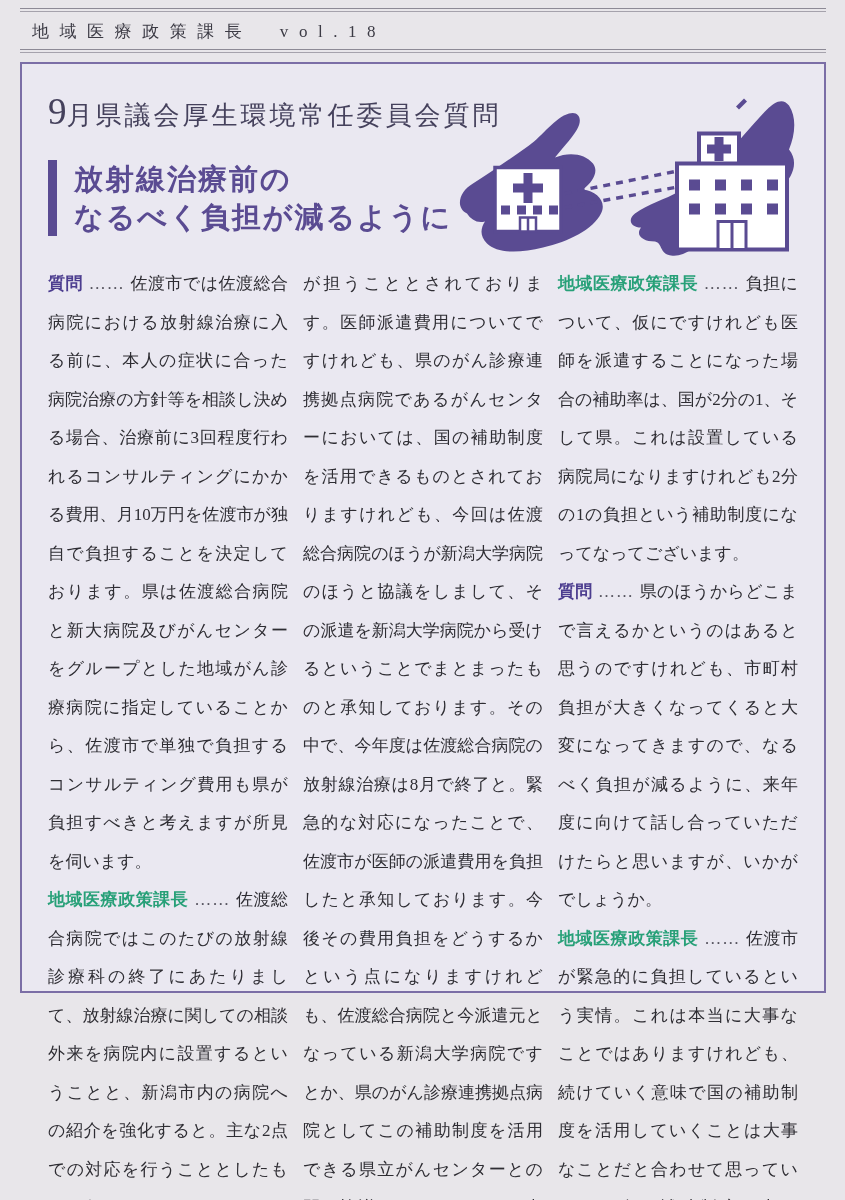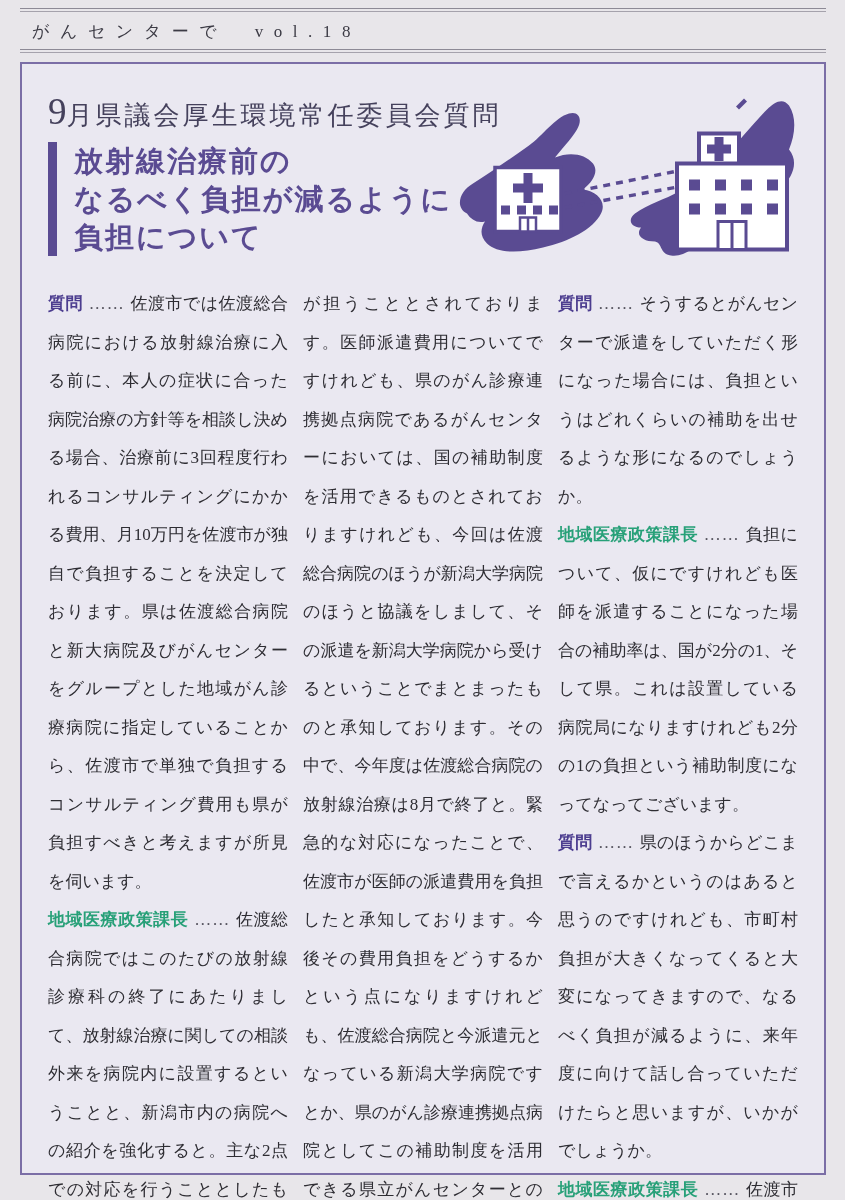--- a/index.html
+++ b/index.html
@@ -24,31 +24,31 @@
   }
   
   .masthead{position:absolute;left:20px;right:19px;top:8px;}
   .double-rule{height:4px;border-top:1.5px solid var(--rule);border-bottom:1px solid #a5a2ac;}
   .masthead-title{
     font-size:17px;letter-spacing:0.62em;color:#3c3b45;
     padding:8px 12px 6px;white-space:nowrap;
   }
   
   .box{
-    position:absolute;left:20px;right:19px;top:62px;height:1113px;
+    position:absolute;left:20px;right:19px;top:62px;height:931px;
     border:2px solid var(--border);
     background:var(--box-bg);
     padding:28px 26px 20px;
   }
   .kicker{
     font-size:26px;color:#45415c;letter-spacing:3px;line-height:40px;
     position:relative;z-index:2;white-space:nowrap;
   }
   .kicker .num{font-size:37px;letter-spacing:0;}
-  .title-block{display:flex;gap:17px;margin-top:6px;position:relative;z-index:2;width:430px;}
+  .title-block{display:flex;gap:17px;margin-top:24px;position:relative;z-index:2;width:430px;}
   .title-bar{width:9px;background:var(--accent);flex:none;}
   .title-lines{
     font-family:"Liberation Sans","DejaVu Sans",sans-serif;
     font-weight:bold;font-size:29px;line-height:38px;letter-spacing:2px;
     color:var(--accent);
   }
   
   .illustration{position:absolute;top:30px;right:12px;width:375px;height:178px;z-index:1;}
   
   .columns{display:flex;gap:15px;margin-top:29px;}
@@ -60,34 +60,33 @@
   .speaker{font-weight:bold;}
   .sp-q{color:var(--question);}
   .sp-a{color:var(--answer);}
   .dots{color:#55535e;letter-spacing:1px;}
 </style>
 </head>
 <body>
 
 <header class="masthead">
   <div class="double-rule"></div>
-  <div class="masthead-title">がんセンターで　vol.18</div>
+  <div class="masthead-title">地域医療政策課長　vol.18</div>
   <div class="double-rule"></div>
 </header>
 
 <main class="box">
 
   <div class="kicker"><span class="num">9</span><span>月県議会厚生環境常任委員会質問</span></div>
 
   <div class="title-block">
     <div class="title-bar"></div>
     <div class="title-lines">
       <div>放射線治療前の</div>
       <div>なるべく負担が減るように</div>
-      <div>負担について</div>
     </div>
   </div>
 
   <svg class="illustration" viewBox="0 0 375 175" xmlns="http://www.w3.org/2000/svg" aria-hidden="true">
 
     <path style="fill:var(--accent)" d="M30,118 C18,112 22,96 36,88 C52,78 72,64 92,50 C106,40 118,22 132,18 C142,15 146,24 140,34 C134,44 124,54 118,62 C132,56 148,58 156,68 C162,76 156,86 146,94 C160,96 170,106 164,118 C156,134 132,146 106,152 C82,158 60,158 50,148 C42,140 44,132 48,126 C40,128 34,124 30,118 Z"></path>
 
     <path style="fill:var(--accent)" d="M352,10 C360,22 358,40 352,54 C362,66 356,82 344,92 C334,100 326,112 314,120 C300,130 286,134 272,142 C258,150 248,162 234,160 C222,158 226,148 218,146 C206,146 198,140 204,132 C194,132 190,124 198,118 C212,108 228,104 242,96 C260,86 276,72 290,58 C304,44 316,28 330,14 C338,6 346,2 352,10 Z"></path>
     <path style="fill:var(--accent)" d="M299,11 l8,-8 l3,3 l-8,8 Z"></path>
 
@@ -126,20 +125,19 @@
 
   <div class="columns">
       <div class="col">
         <p class="para"><span class="speaker sp-q">質問</span><span class="dots"> …… </span><span>佐渡市では佐渡総合病院における放射線治療に入る前に、本人の症状に合った病院治療の方針等を相談し決める場合、治療前に3回程度行われるコンサルティングにかかる費用、月10万円を佐渡市が独自で負担することを決定しております。県は佐渡総合病院と新大病院及びがんセンターをグループとした地域がん診療病院に指定していることから、佐渡市で単独で負担するコンサルティング費用も県が負担すべきと考えますが所見を伺います。</span></p>
         <p class="para"><span class="speaker sp-a">地域医療政策課長</span><span class="dots"> …… </span><span>佐渡総合病院ではこのたびの放射線診療科の終了にあたりまして、放射線治療に関しての相談外来を病院内に設置するということと、新潟市内の病院への紹介を強化すると。主な2点での対応を行うこととしたものと伺っております。このうち放射線治療の相談外来にかかるコンサルテーションにつきましては、新潟大学病院の医師が担っておりまして、佐渡総合病院は派遣を受ける形になっております。その派遣費用について佐渡総合病院が自らのその診療報酬で確保することは難しいということで、佐渡市が支援を行うこととなったと承知をしております。こうした医師派遣につきましては、委員指摘の癌に関する指定制度の中になりますけれども、都道府県がん診療連携拠点病院であります県立がんセンターですとか、それから地域のがん診療連携拠点病院である新潟大学病院</span></p>
       </div>
       <div class="col">
         <p class="para"><span>が担うこととされております。医師派遣費用についてですけれども、県のがん診療連携拠点病院であるがんセンターにおいては、国の補助制度を活用できるものとされておりますけれども、今回は佐渡総合病院のほうが新潟大学病院のほうと協議をしまして、その派遣を新潟大学病院から受けるということでまとまったものと承知しております。その中で、今年度は佐渡総合病院の放射線治療は8月で終了と。緊急的な対応になったことで、佐渡市が医師の派遣費用を負担したと承知しております。今後その費用負担をどうするかという点になりますけれども、佐渡総合病院と今派遣元となっている新潟大学病院ですとか、県のがん診療連携拠点病院としてこの補助制度を活用できる県立がんセンターとの間で協議されるべきものと考えております。</span></p>
       </div>
       <div class="col">
-        <p class="para"><span class="speaker sp-q">質問</span><span class="dots"> …… </span><span>そうするとがんセンターで派遣をしていただく形になった場合には、負担というはどれくらいの補助を出せるような形になるのでしょうか。</span></p>
         <p class="para"><span class="speaker sp-a">地域医療政策課長</span><span class="dots"> …… </span><span>負担について、仮にですけれども医師を派遣することになった場合の補助率は、国が2分の1、そして県。これは設置している病院局になりますけれども2分の1の負担という補助制度になってなってございます。</span></p>
         <p class="para"><span class="speaker sp-q">質問</span><span class="dots"> …… </span><span>県のほうからどこまで言えるかというのはあると思うのですけれども、市町村負担が大きくなってくると大変になってきますので、なるべく負担が減るように、来年度に向けて話し合っていただけたらと思いますが、いかがでしょうか。</span></p>
         <p class="para"><span class="speaker sp-a">地域医療政策課長</span><span class="dots"> …… </span><span>佐渡市が緊急的に負担しているという実情。これは本当に大事なことではありますけれども、続けていく意味で国の補助制度を活用していくことは大事なことだと合わせて思っています。今の補助制度の中でも、今の佐渡総合と新潟大学病院とこの関係性で補助できるのが一番良いのですけれども、どのような仕組みで補助制度を活用できるかは、国とも引き続き協議をしながら関係者を私どもとしても繋いでまいりたいと考えております。</span></p>
       </div>
     </div>
 
 </main>
 
 </body></html>

